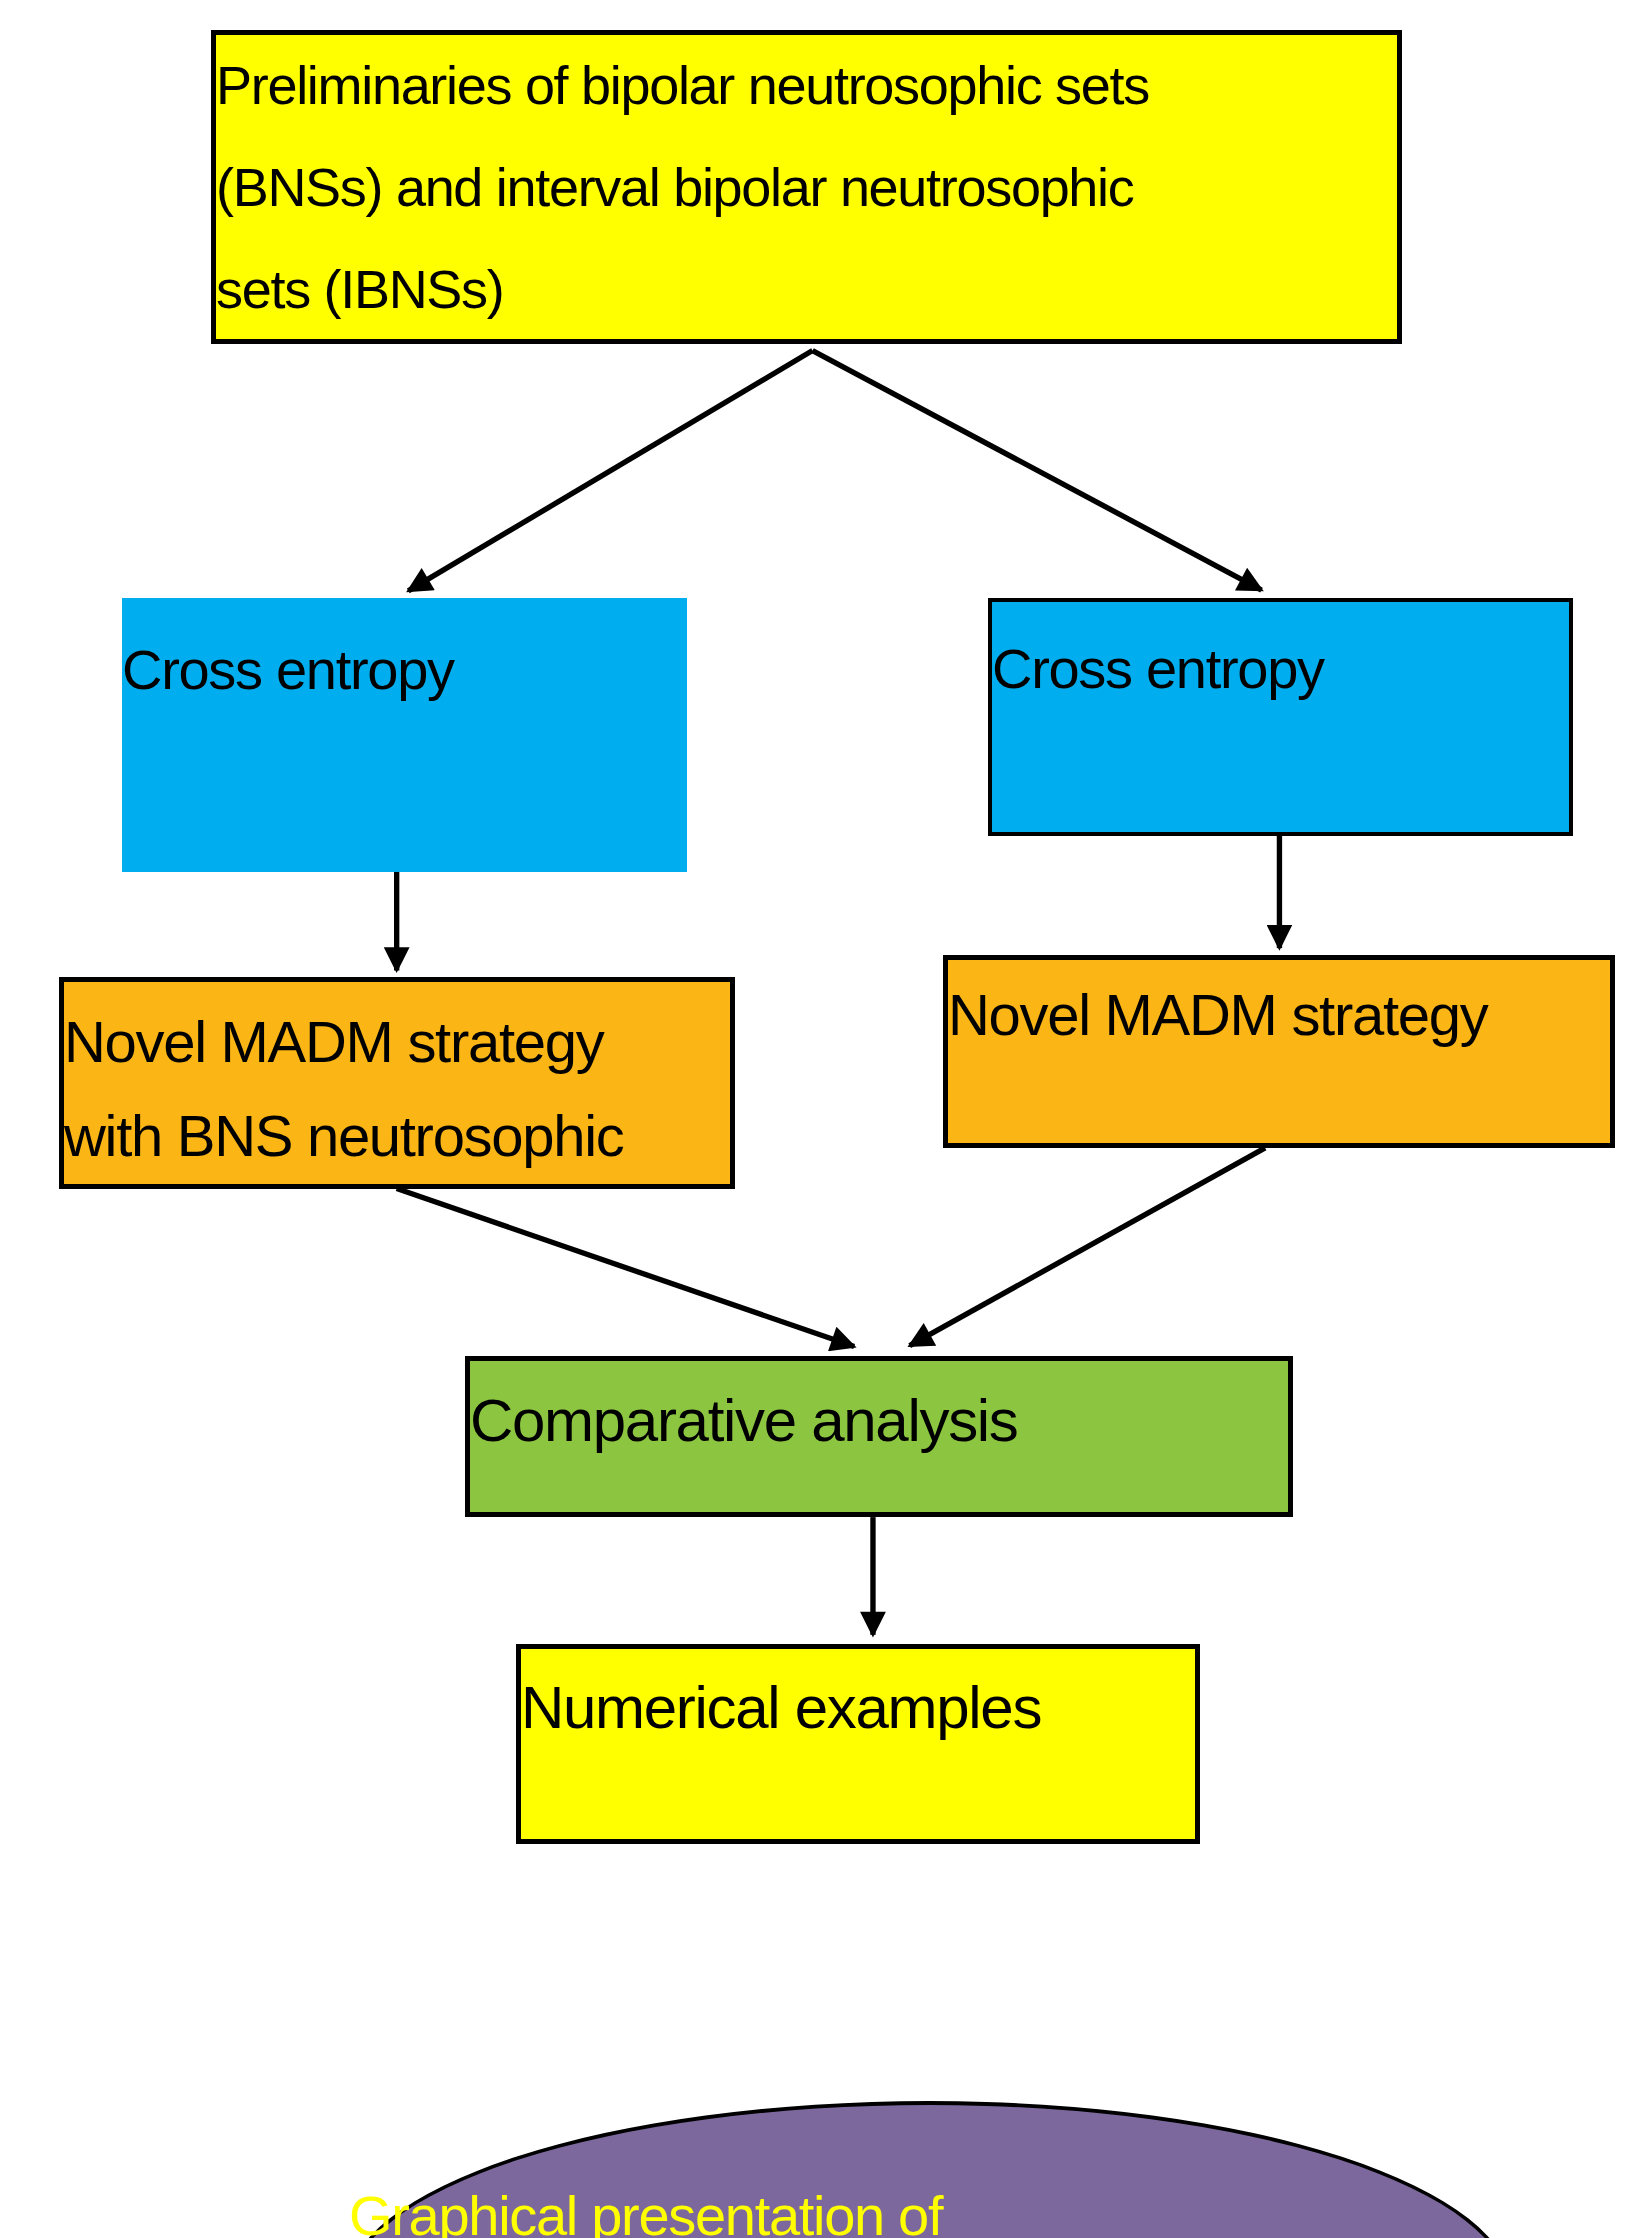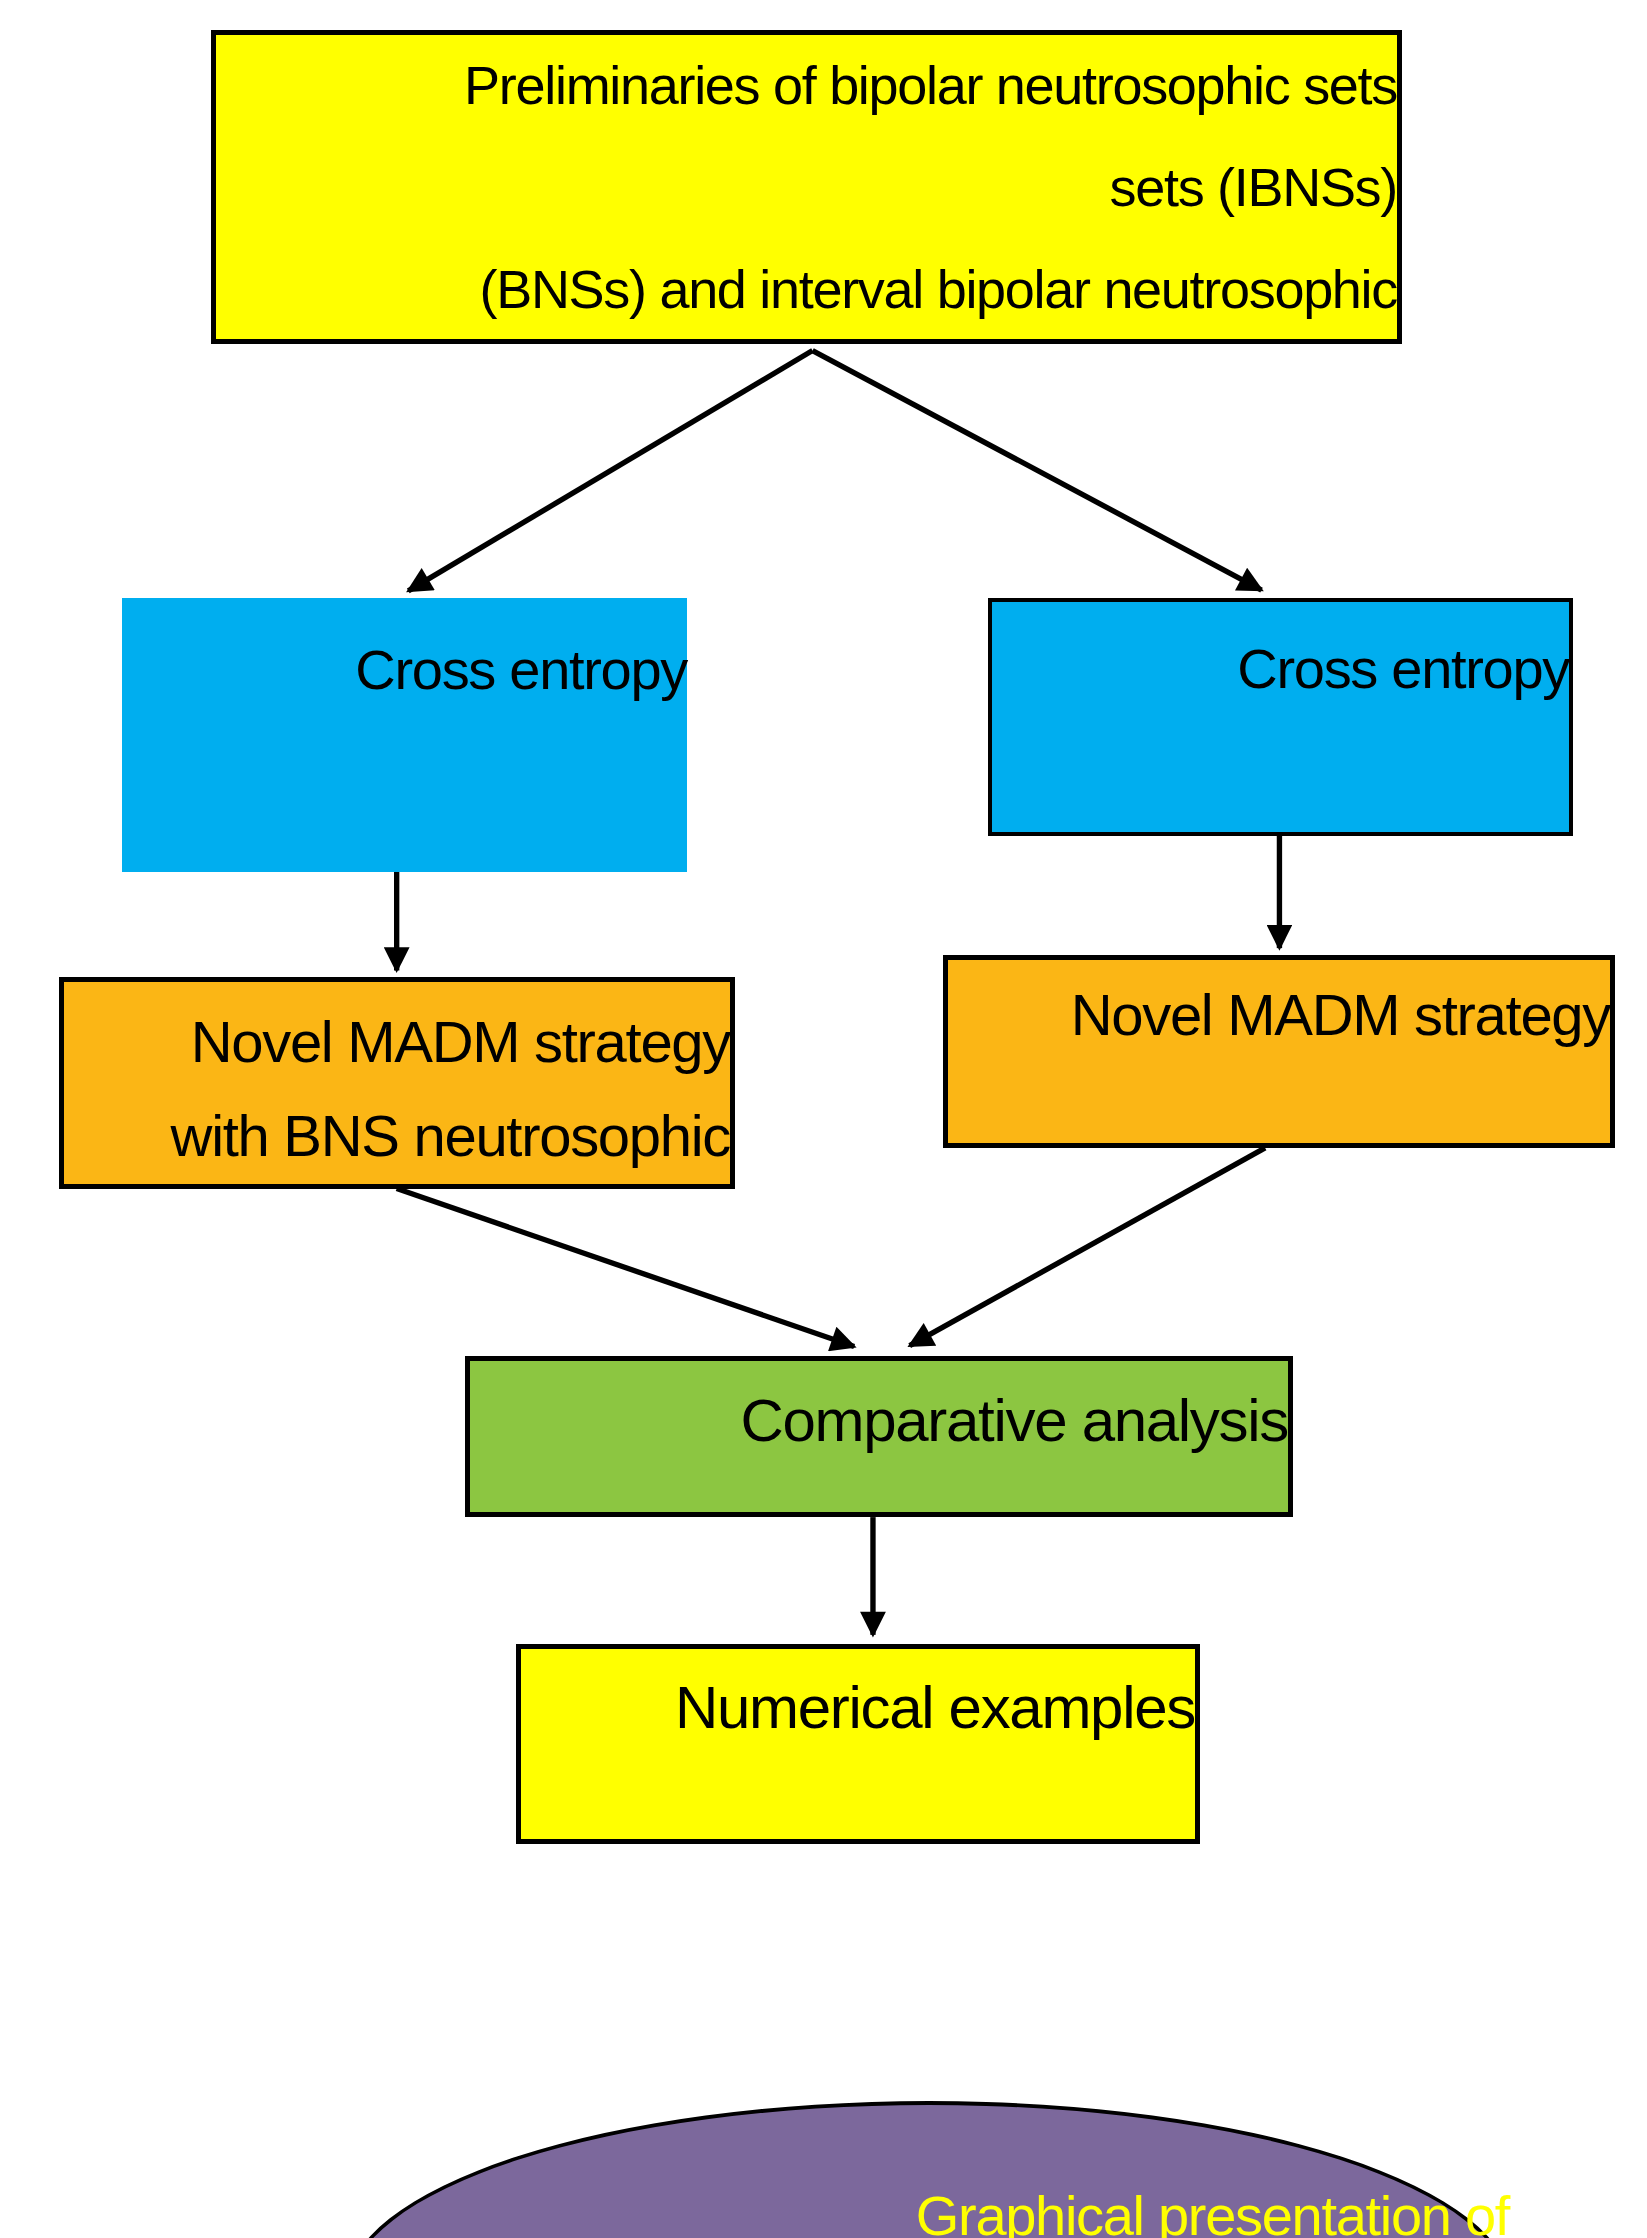--- a/index.html
+++ b/index.html
@@ -10,21 +10,21 @@
     background: #ffffff;
     overflow: hidden;
     font-family: "Liberation Sans", sans-serif;
   }
   .node {
     position: absolute;
     box-sizing: border-box;
     display: flex;
     flex-direction: column;
     align-items: center;
-    text-align: right;
+    text-align: left;
     color: #000000;
     letter-spacing: -1.3px;
   }
   .node .line { display: block; width: 100%; }
   .bordered { border: 5.4px solid #000000; }
 
   .n-prelim {
     left: 211px; top: 29.6px; width: 1191px; height: 314px;
     background: #FFFF00;
     justify-content: center;
@@ -101,22 +101,22 @@
     <line x1="1815" y1="783" x2="2818" y2="1318" marker-end="url(#ah)"></line>
     <line x1="886" y1="1947" x2="886" y2="2168" marker-end="url(#ah)"></line>
     <line x1="2858" y1="1867" x2="2858" y2="2118" marker-end="url(#ah)"></line>
     <line x1="886" y1="2655" x2="1908" y2="3008" marker-end="url(#ah)"></line>
     <line x1="2826" y1="2564" x2="2032" y2="3006" marker-end="url(#ah)"></line>
     <line x1="1950" y1="3389" x2="1950" y2="3652" marker-end="url(#ah)"></line>
   </svg>
 
   <div class="node n-prelim bordered" style="background-color: rgb(255, 255, 0); color: rgb(0, 0, 0);">
     <span class="line">Preliminaries of bipolar neutrosophic sets</span>
+    <span class="line">(BNSs) and interval bipolar neutrosophic</span>
     <span class="line">sets (IBNSs)</span>
-    <span class="line">(BNSs) and interval bipolar neutrosophic</span>
   </div>
 
   <div class="node n-bns" style="background-color: rgb(0, 174, 239); color: rgb(0, 0, 0);">
     <span class="line">Cross entropy</span>
   </div>
 
   <div class="node n-ibns bordered" style="background-color: rgb(0, 174, 239); color: rgb(0, 0, 0);">
     <span class="line">Cross entropy</span>
   </div>
 

